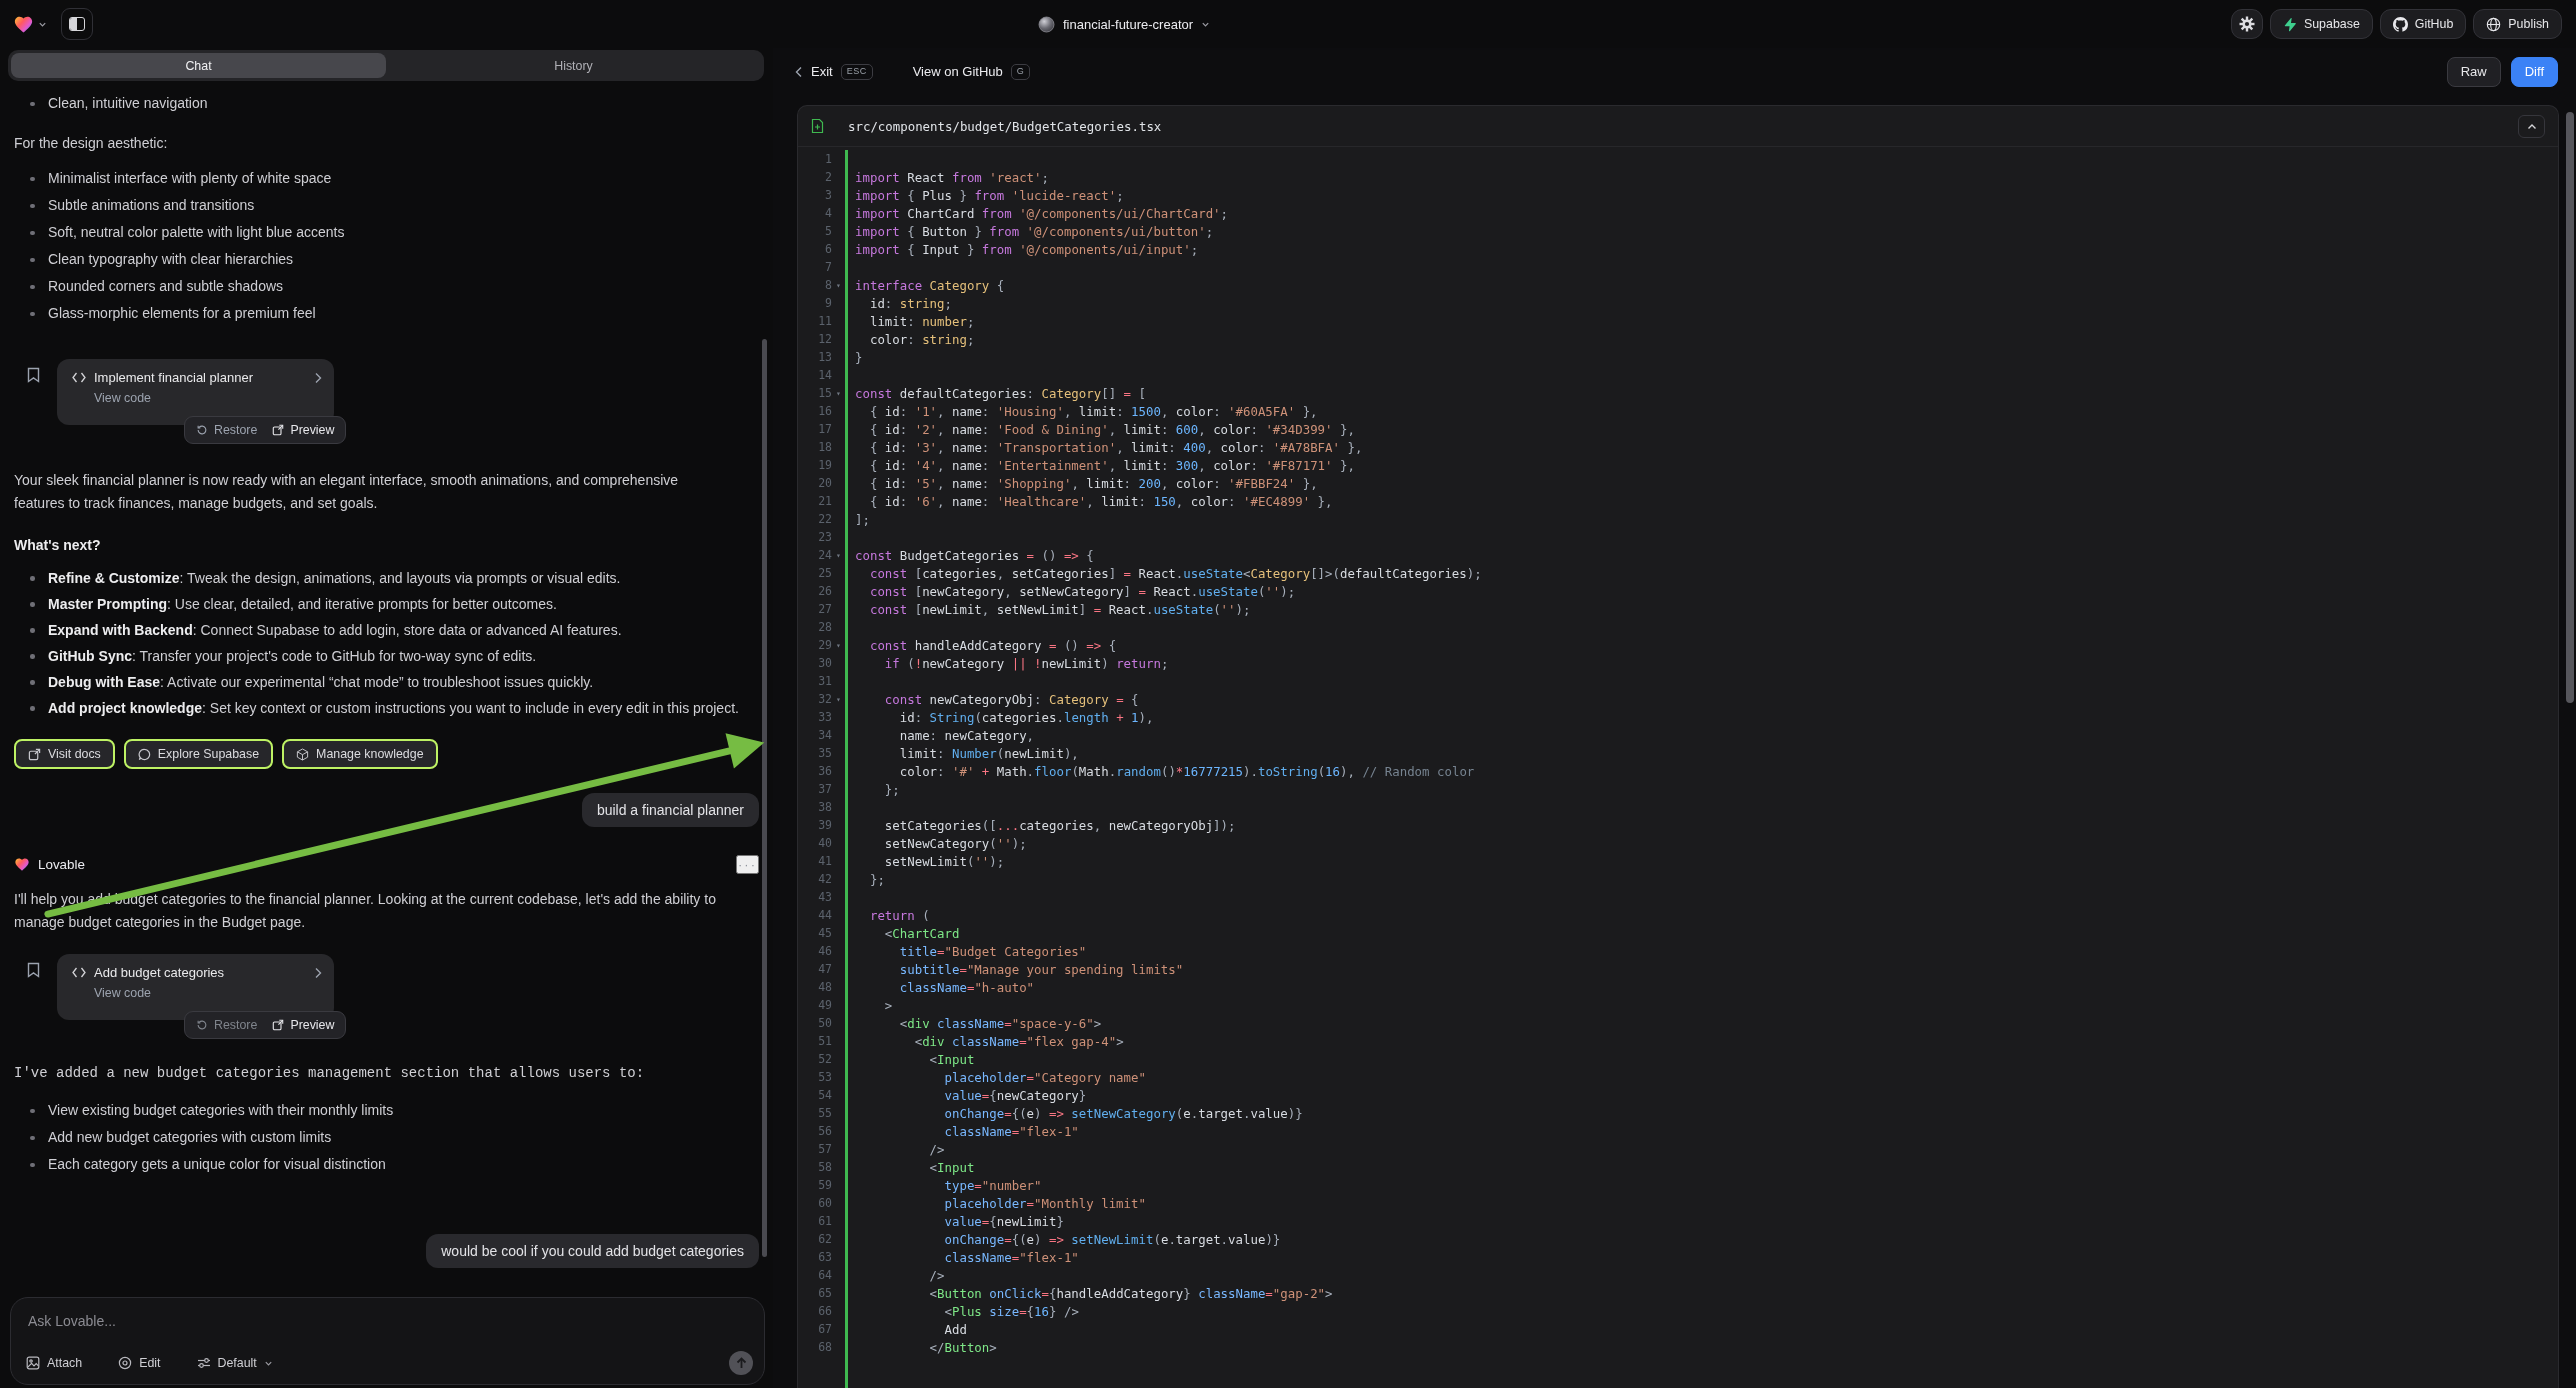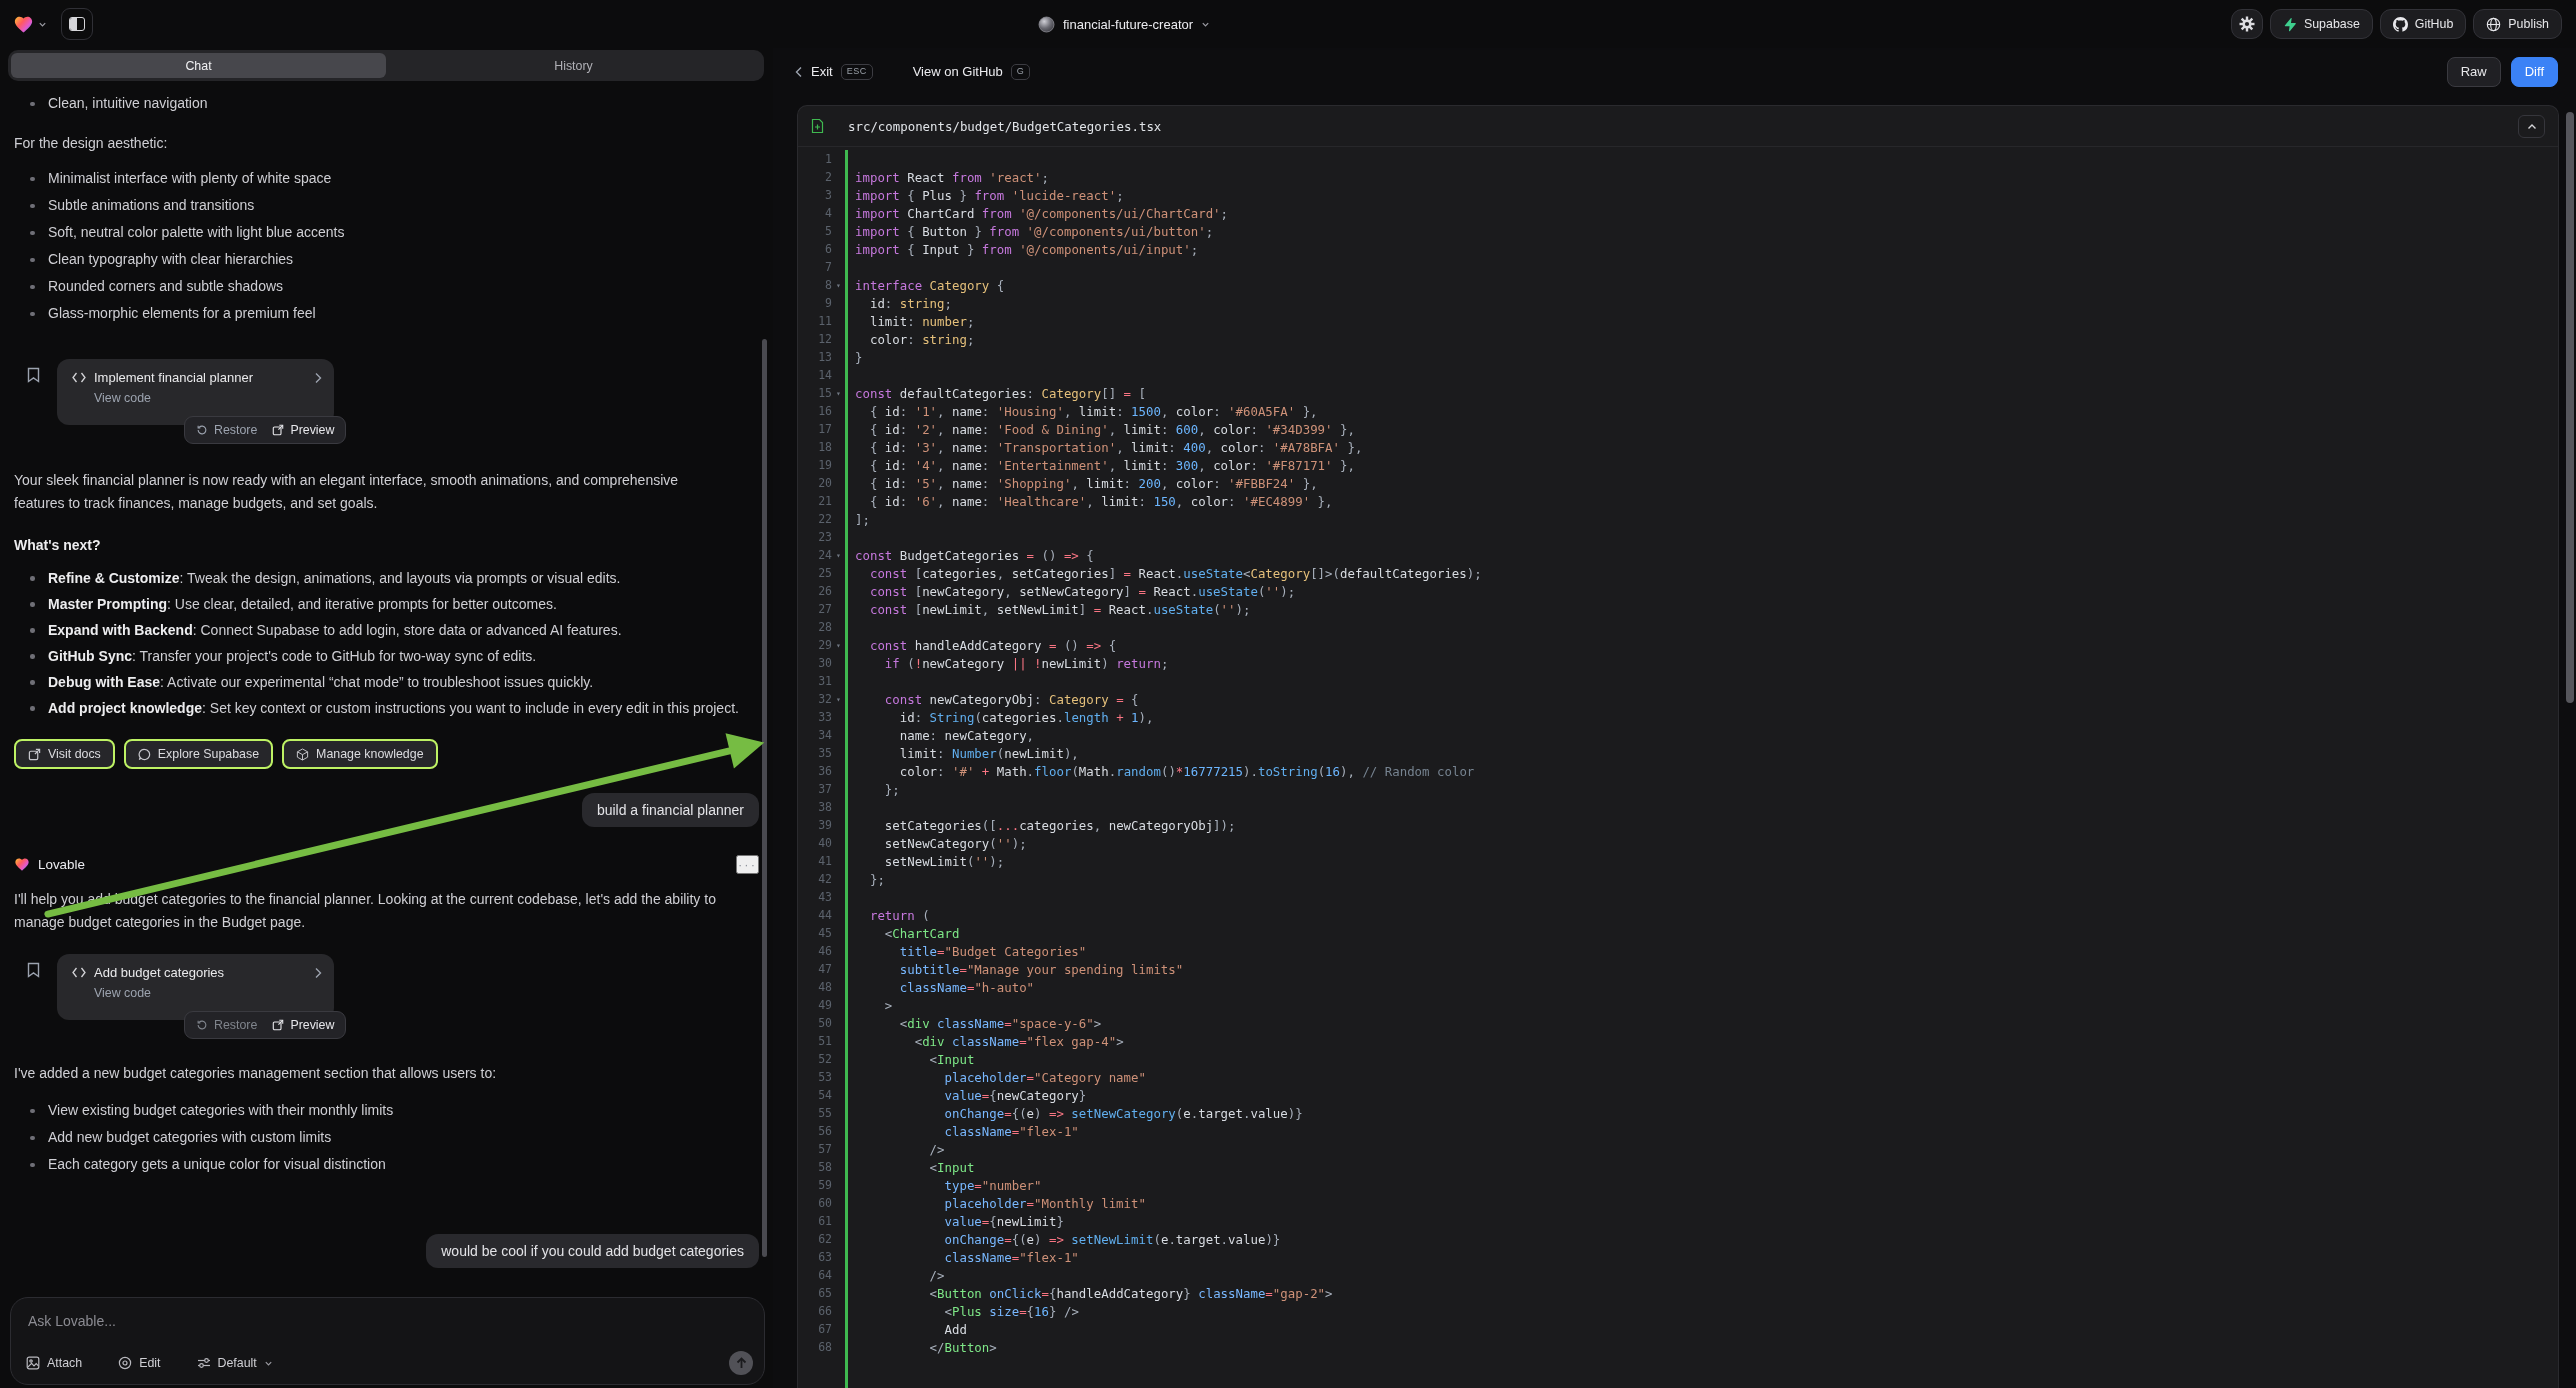--- a/index.html
+++ b/index.html
@@ -20,21 +20,21 @@
   .tb-center { position:absolute; left:1038px; top:0; height:48px; display:flex; align-items:center; gap:8px; }
   .proj-name { font-size:13px; color:#ececf0; }
   .tb-right { position:absolute; right:14px; top:0; height:48px; display:flex; align-items:center; gap:7px; }
   .tb-btn { height:30px; padding:0 12px; display:flex; align-items:center; gap:7px;
     background:#1d1d20; border:1px solid #323238; border-radius:11px; color:#e7e7ea; font-size:12.4px; }
   .tb-btn.iconly { width:32px; padding:0; justify-content:center; }
   
   .chat { position:absolute; top:48px; left:0; width:773px; bottom:0; background:#0c0c0d; }
   .tabbar { position:absolute; top:2px; left:8px; right:9px; height:31px; background:#252528; border-radius:10px; display:flex; padding:3px; }
   .tab { flex:1; border-radius:8px; display:flex; align-items:center; justify-content:center; font-size:12.4px; color:#b0b0b6; border:none; background:transparent; }
-  .tab.active { background:#47474c; color:#f2f2f4;border-radius:6px; }
+  .tab.active { background:#47474c; color:#f2f2f4; }
   .chat-scroll { position:absolute; top:40px; left:0; right:0; bottom:92px; overflow:hidden; padding:2px 14px 0 14px; }
   .b-list { list-style:none; }
   .b-list li { position:relative; padding-left:34px; font-size:14px; line-height:27px; color:#cfcfd4; }
   .b-list li .dot { position:absolute; left:16px; top:11.5px; width:4.5px; height:4.5px; border-radius:50%; background:#6f6f76; }
   .b-list li b { color:#ededef; }
   .para { font-size:14px; line-height:23px; color:#cfcfd4; }
   .h-plain { font-size:14px; color:#cfcfd4; margin-top:18px; }
   .h-bold { font-size:14px; font-weight:bold; color:#ededef; margin-top:22px; }
   #design-list { margin-top:14px; }
   #next-list { margin-top:12px; }
@@ -58,21 +58,21 @@
     background:#26262a; border:2px solid #bef264; border-radius:8px; color:#dcdce0; font-size:12.4px; }
   .bubble-row { display:flex; justify-content:flex-end; }
   .bubble { background:#29292d; border-radius:12px; padding:9px 15px; font-size:14px; color:#e3e3e7; }
   .bubble1 { margin-top:24px; }
   .bubble2 { margin-top:56px; }
   .lov-row { display:flex; align-items:center; gap:8px; margin-top:28px; }
   .lov-name { font-size:13.4px; color:#ececf0; flex:1; }
   .dots { color:#8f949c; font-size:13px; letter-spacing:2px; }
   .reply-para { margin-top:14px; }
   .ready-para { margin-top:26px; max-width:697px; }
-  .added-para { margin-top:24px; }
+  .added-para { margin-top:24px;font-family:Liberation Mono, monospace; }
   .chat-sb { position:absolute; right:6px; top:291px; width:5px; height:918px; border-radius:3px; background:#4a4a50; }
   
   .composer { position:absolute; left:10px; right:8px; bottom:3px; height:88px;
     background:#141416; border:1px solid #2c2c31; border-radius:18px; }
   .composer-ph { position:absolute; left:17px; top:15px; font-size:14px; color:#8b8b92; }
   .composer-row { position:absolute; left:15px; right:11px; bottom:9px; display:flex; align-items:center; gap:36px; }
   .comp-btn { display:flex; align-items:center; gap:7px; font-size:12.4px; color:#cfcfd4; background:none; border:none; }
   .send-btn { margin-left:auto; width:24px; height:24px; border-radius:50%; background:#515157; border:none;
     display:flex; align-items:center; justify-content:center; }
   

